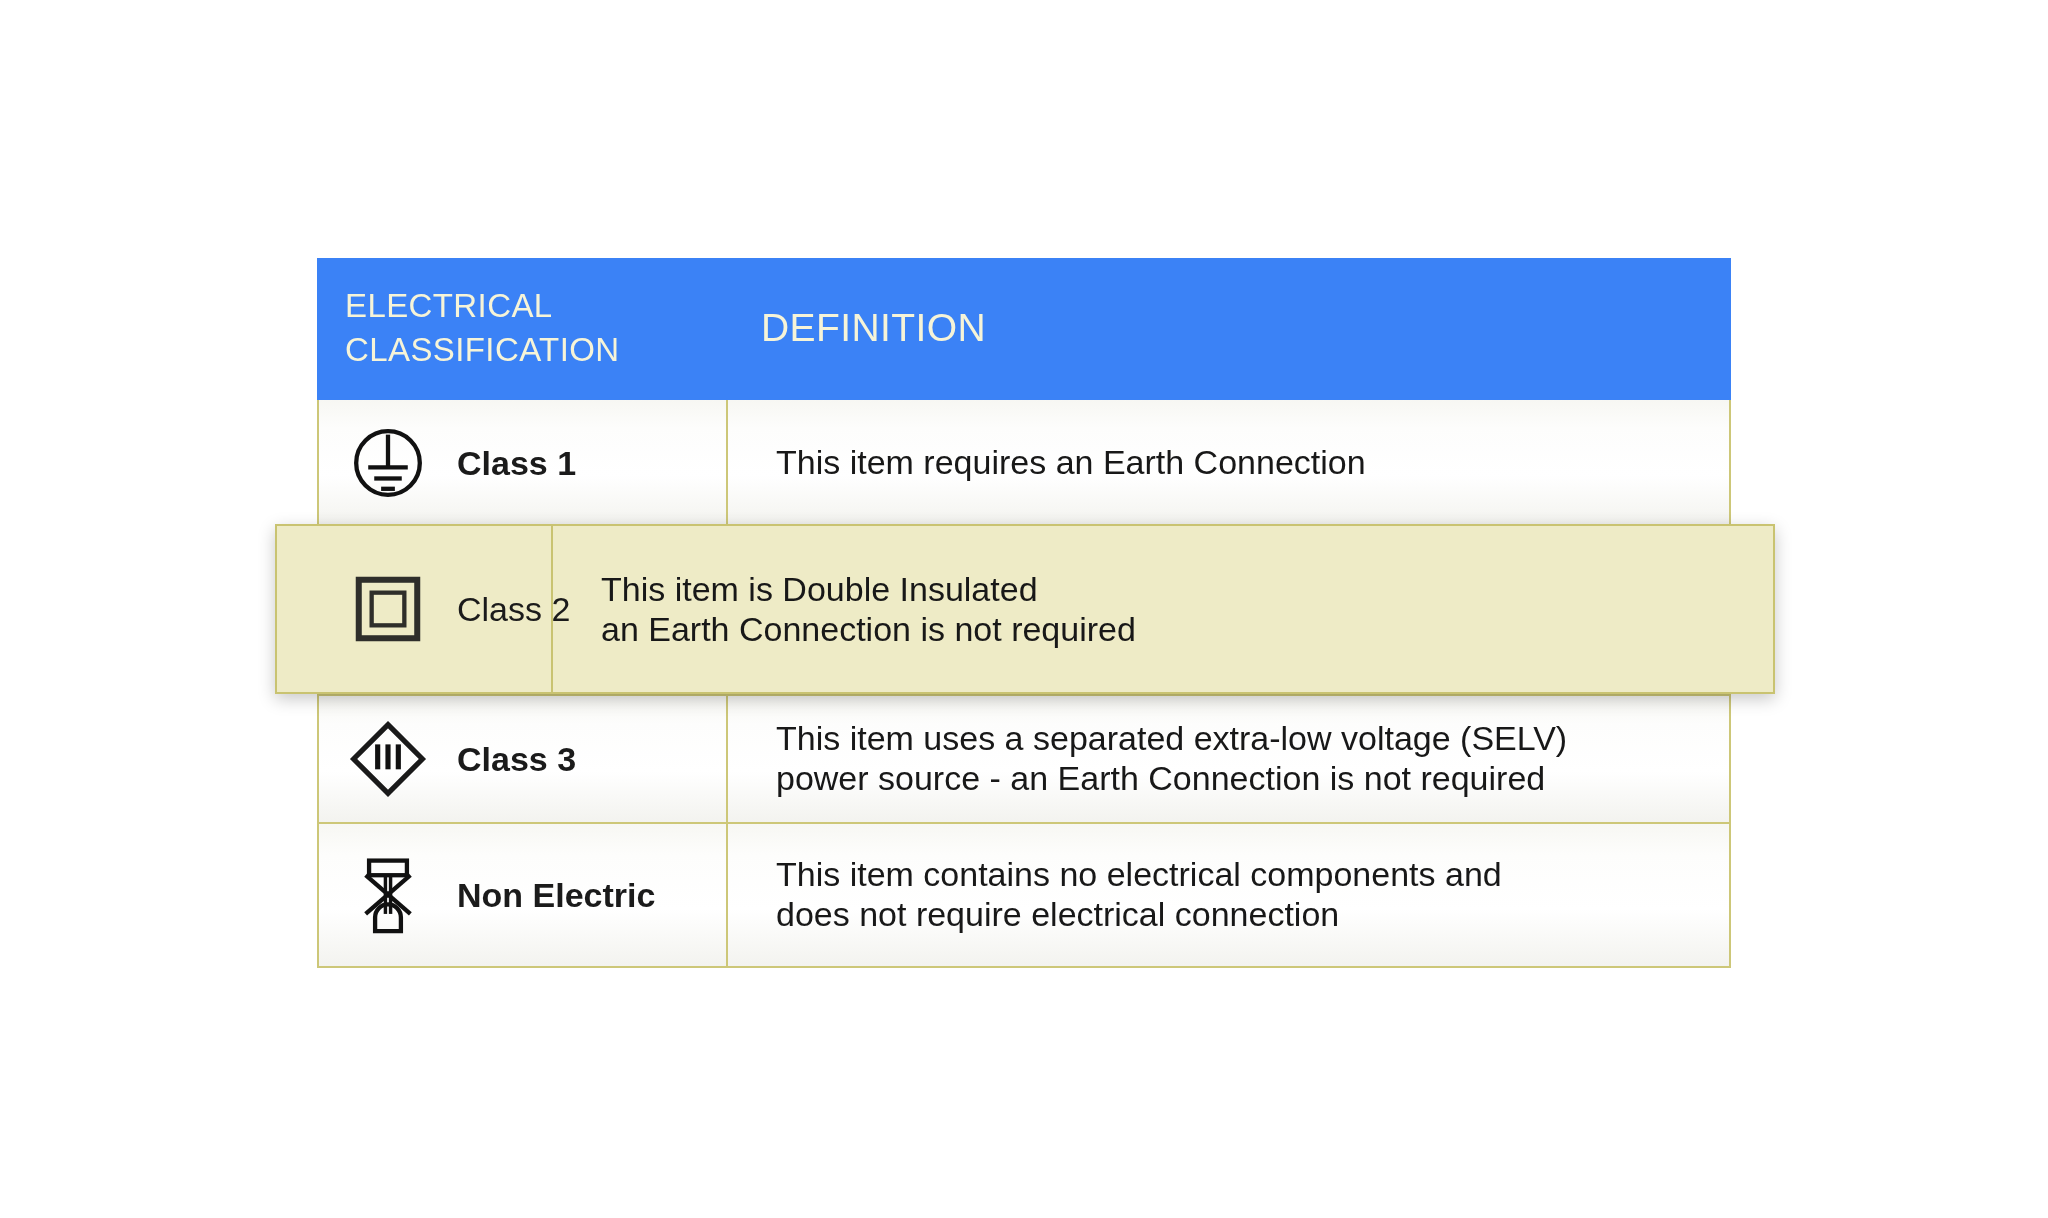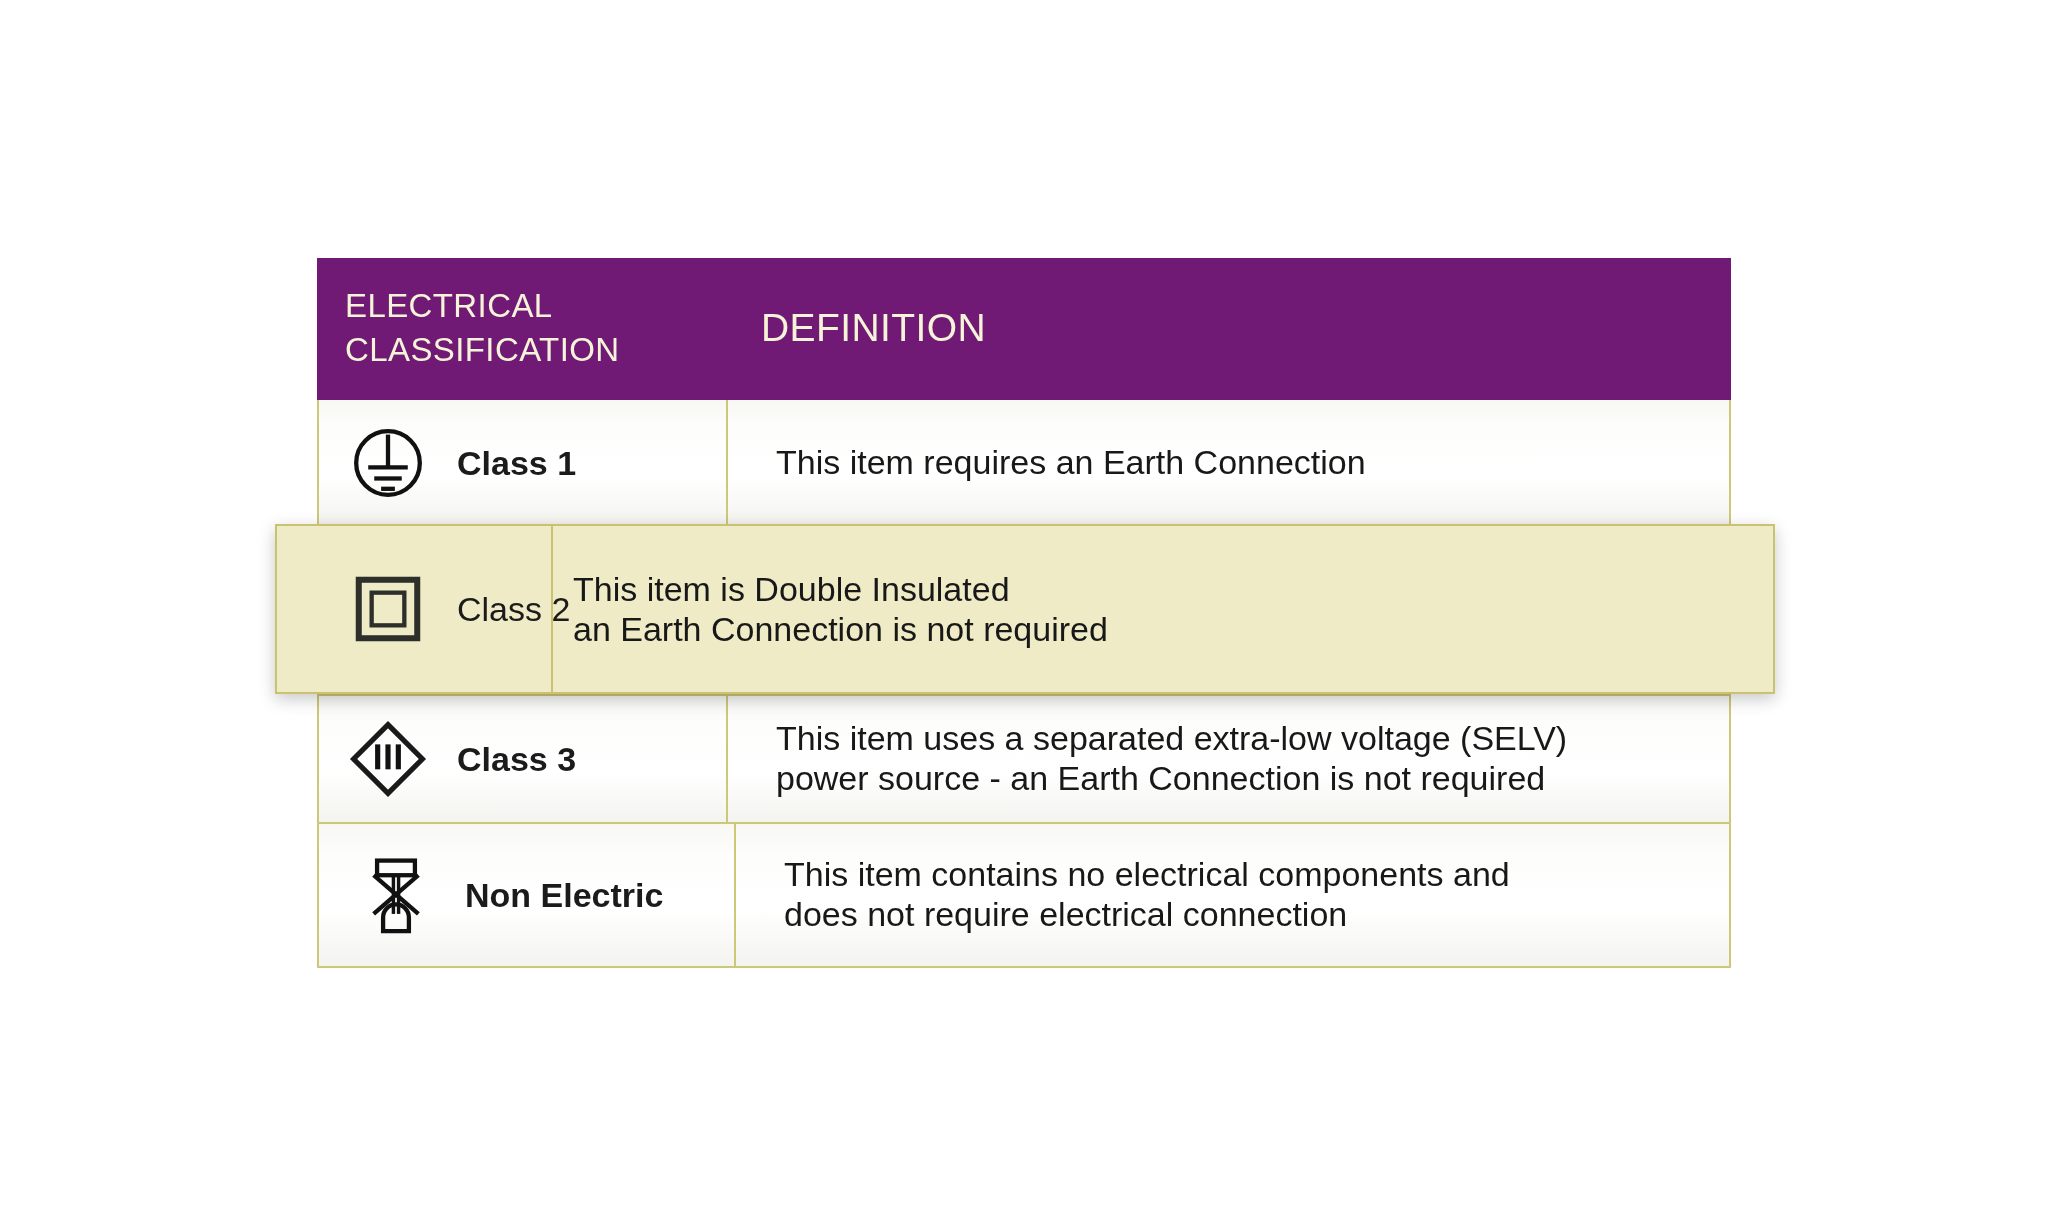--- a/index.html
+++ b/index.html
@@ -25,21 +25,21 @@
 
   
   .table-wrap {
     position: absolute;
     left: 317px;
     top: 258px;
     width: 1414px;
   }
 
   .thead {
-    background: #701a75;
+    background: #3b82f6;
     height: 142px;
     position: relative;
     box-sizing: border-box;
   }
   .th-class {
     position: absolute;
     left: 28px;
     top: 26px;
     width: 420px;
     color: #f6f4d8;
@@ -66,21 +66,21 @@
     background: #fdfdfb;
   }
 
   .row {
     display: flex;
     align-items: stretch;
     border-bottom: 2px solid #cdc778;
     box-sizing: border-box;
     background: linear-gradient(180deg, #f7f7f3 0%, #fdfdfc 22%, #ffffff 60%, #f3f3ef 100%);
   }
-  .row:last-child { border-bottom: none; padding-left: 8px; }
+  .row:last-child { border-bottom: none; }
 
   .cell-class {
     width: 409px;
     min-width: 409px;
     border-right: 2px solid #cdc778;
     box-sizing: border-box;
     display: flex;
     align-items: center;
     padding-left: 26px;
   }
@@ -141,21 +141,21 @@
     border-right: 2px solid #c9c371;
     box-sizing: border-box;
     display: flex;
     align-items: center;
     padding-left: 68px;
   }
   .hl-right {
     flex: 1;
     display: flex;
     align-items: center;
-    padding-left: 20px;
+    padding-left: 48px;
     box-sizing: border-box;
   }
   .hl-label {
     font-size: 34px;
     color: #1b1b1b;
     margin-left: 26px;
     white-space: nowrap;
   }
   .hl-def {
     font-size: 34px;

